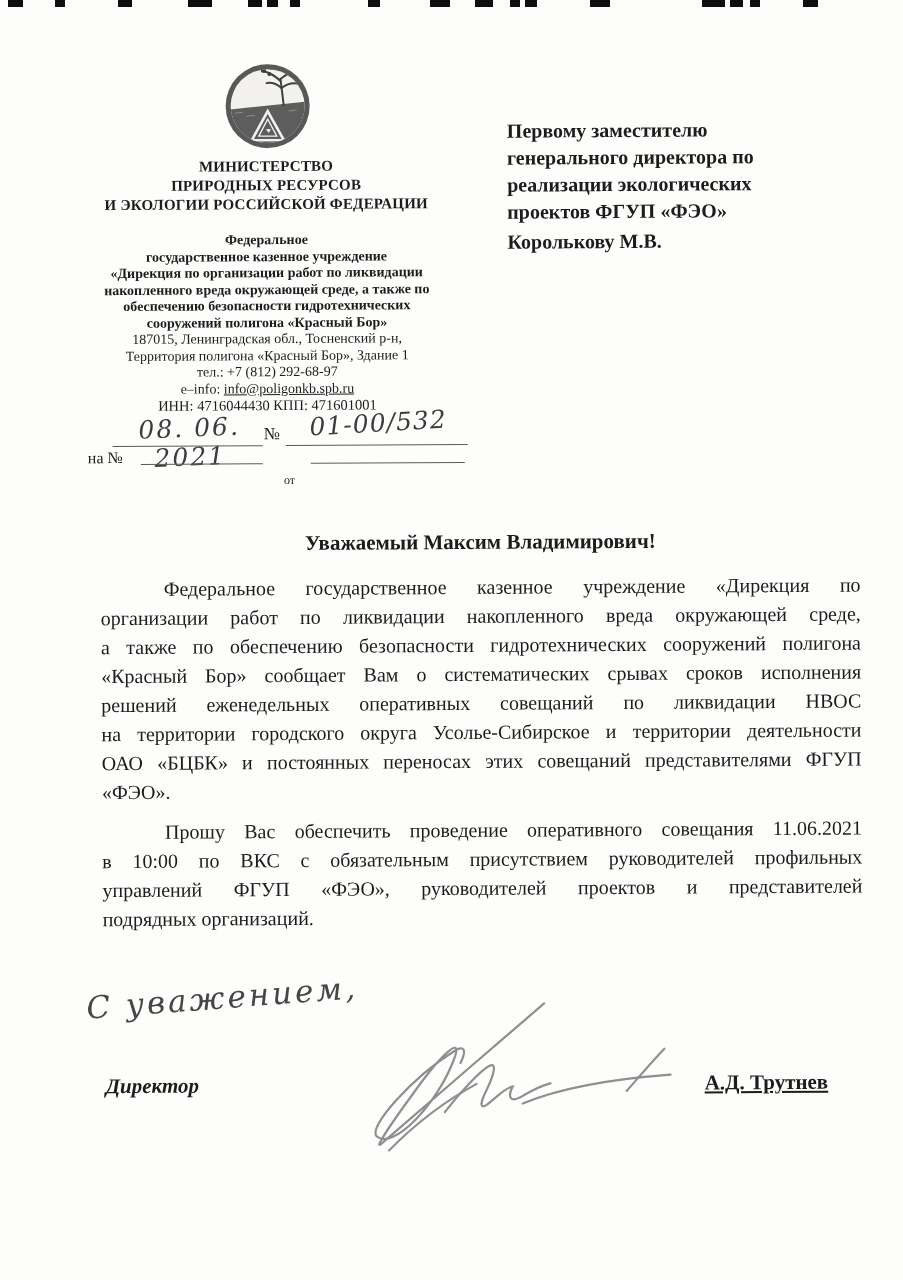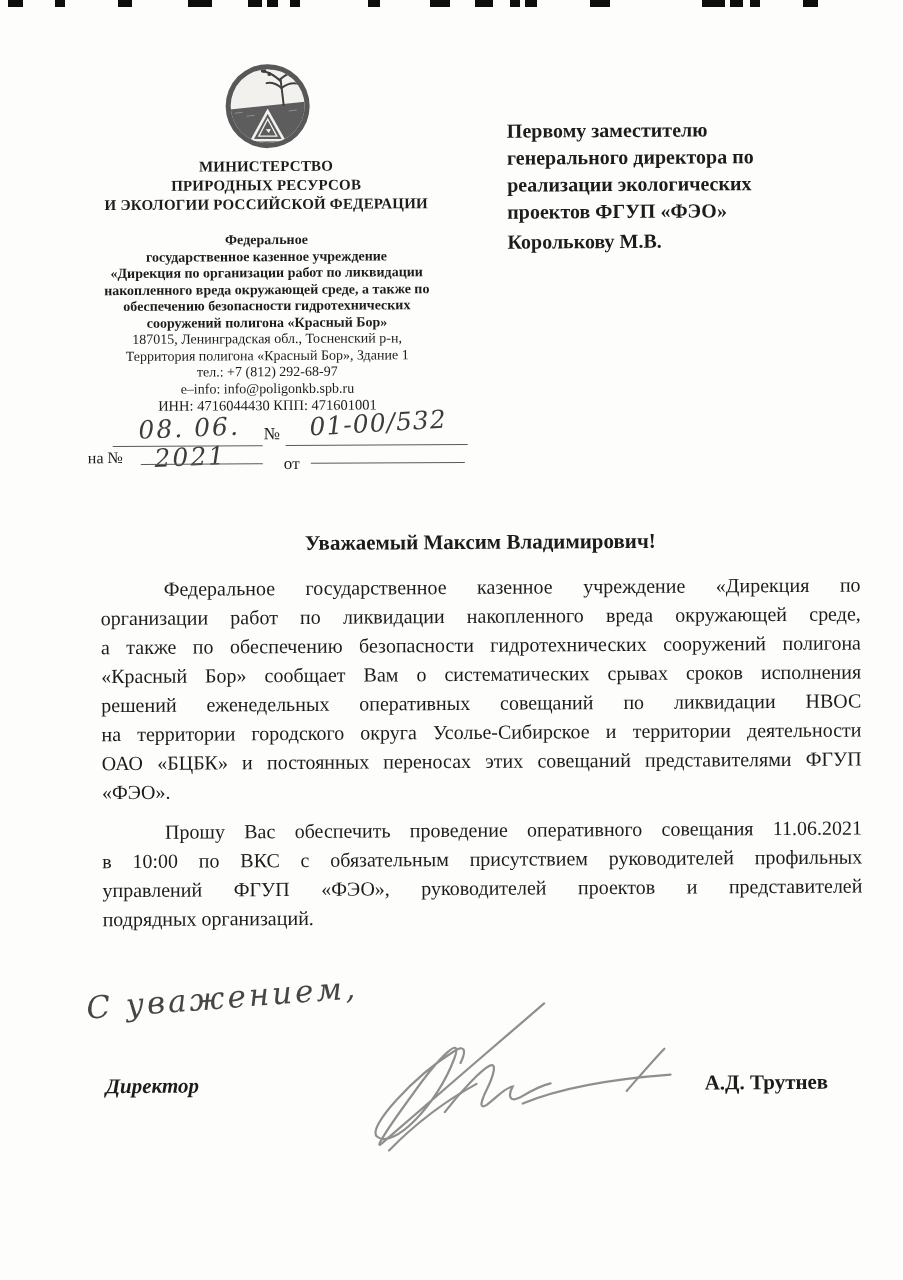--- a/index.html
+++ b/index.html
@@ -12,58 +12,58 @@
   .content{position:absolute;inset:0;transform:rotate(-0.35deg);transform-origin:50% 0;}
 
   
   .emblem{position:absolute;left:222px;top:60px;width:90px;height:90px;}
   .ministry{position:absolute;left:40px;top:156px;width:450px;text-align:center;}
   .ministry div{font-size:15px;line-height:19px;font-weight:bold;letter-spacing:.2px;}
   .lh-col{position:absolute;left:40px;top:231px;width:450px;text-align:center;}
   .institution div{font-size:14px;line-height:16.5px;font-weight:bold;}
   .address div{font-size:14px;line-height:16.5px;}
   .email-line{font-size:14px;line-height:16.5px;}
-  .email-line .addr{margin-top:36px;}
+  .email-line .addr{text-decoration:underline;margin-top:36px;}
   .innkpp{font-size:14.5px;line-height:17px;}
 
   
   .hand{font-family:"DejaVu Serif",serif;font-style:italic;color:#3c3c3c;}
   .ref-date{position:absolute;left:112px;top:412px;width:150px;text-align:center;
             font-size:25px;letter-spacing:2px;transform:rotate(-2deg);}
   .ref-no-sign{position:absolute;left:261px;top:423px;font-size:17px;}
   .ref-number{position:absolute;left:283px;top:408px;width:185px;text-align:center;
               font-size:25px;letter-spacing:1px;transform:rotate(-3deg);}
   .uline{position:absolute;height:0;border-bottom:1.5px solid #595959;}
   .u1{left:110px;top:444px;width:150px;}
   .u2{left:283px;top:444px;width:182px;}
   .u3{left:138px;top:462px;width:122px;}
   .u4{left:308px;top:462px;width:154px;}
   .ref-na{position:absolute;left:85px;top:447px;font-size:16px;}
-  .ref-ot{position:absolute;left:281px;top:453px;font-size:17px;}
+  .ref-ot{position:absolute;left:281px;top:472px;font-size:12px;}
 
   
   .recipient{position:absolute;left:506px;top:118px;width:370px;}
   .recipient div{font-size:20px;line-height:27px;font-weight:bold;}
   .recipient div:last-child{margin-top:3px;}
 
   
   .salutation{position:absolute;left:97px;top:530px;width:760px;text-align:center;
               font-size:21px;font-weight:bold;}
   .para{position:absolute;left:97px;width:760px;}
   .p1{top:573px;}
   .p2{top:816px;}
   .para .line{font-size:20px;line-height:29px;text-align:justify;text-align-last:justify;white-space:normal;}
   .para .line:first-child{padding-left:63px;}
   .para .line:last-child{text-align-last:left;}
 
   
   .valediction{position:absolute;left:80px;top:978px;font-size:31px;letter-spacing:3px;
                transform:rotate(-4deg);color:#464646;}
   .position{position:absolute;left:99px;top:1072px;font-size:21px;font-weight:bold;font-style:italic;}
-  .signer{position:absolute;left:698px;top:1072px;font-size:21px;font-weight:bold;}
+  .signer{position:absolute;left:698px;top:1072px;font-size:21px;font-weight:bold;text-decoration:underline;}
   .signature{position:absolute;left:320px;top:992px;}
 </style>
 </head>
 <body>
 
 <div class="page">
 
   <div id="top-dashes">
       <span style="left: 8px; width: 15px;"></span>
       <span style="left: 55px; width: 10px;"></span>

